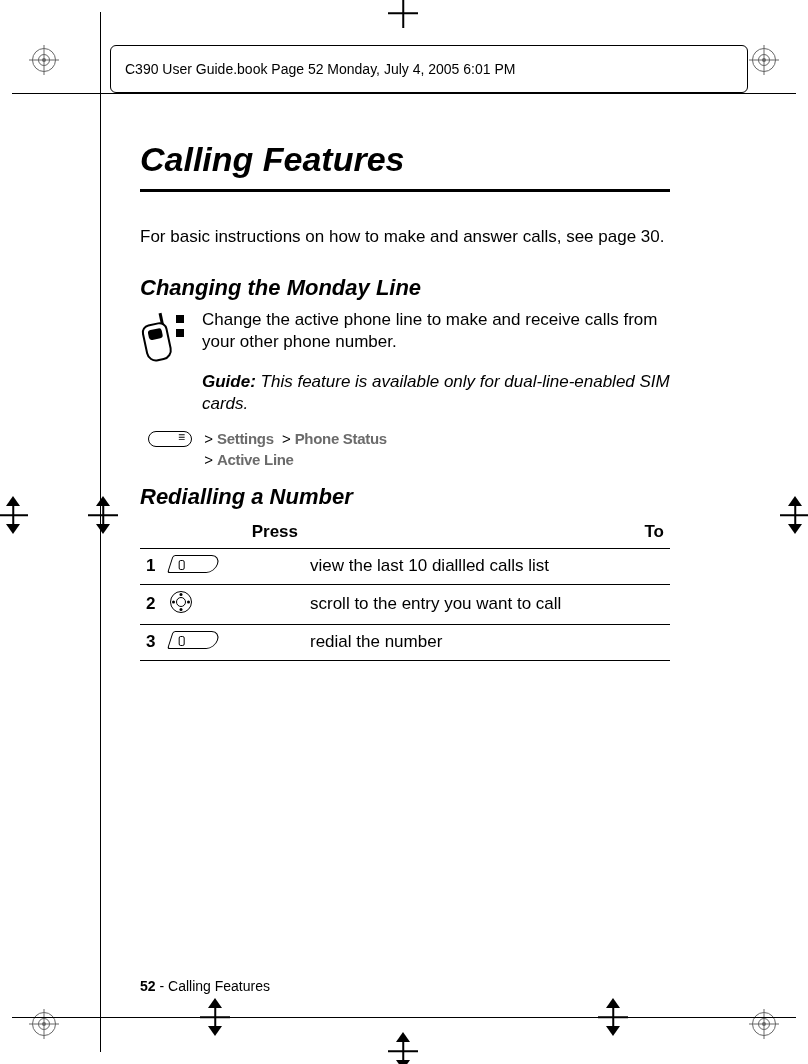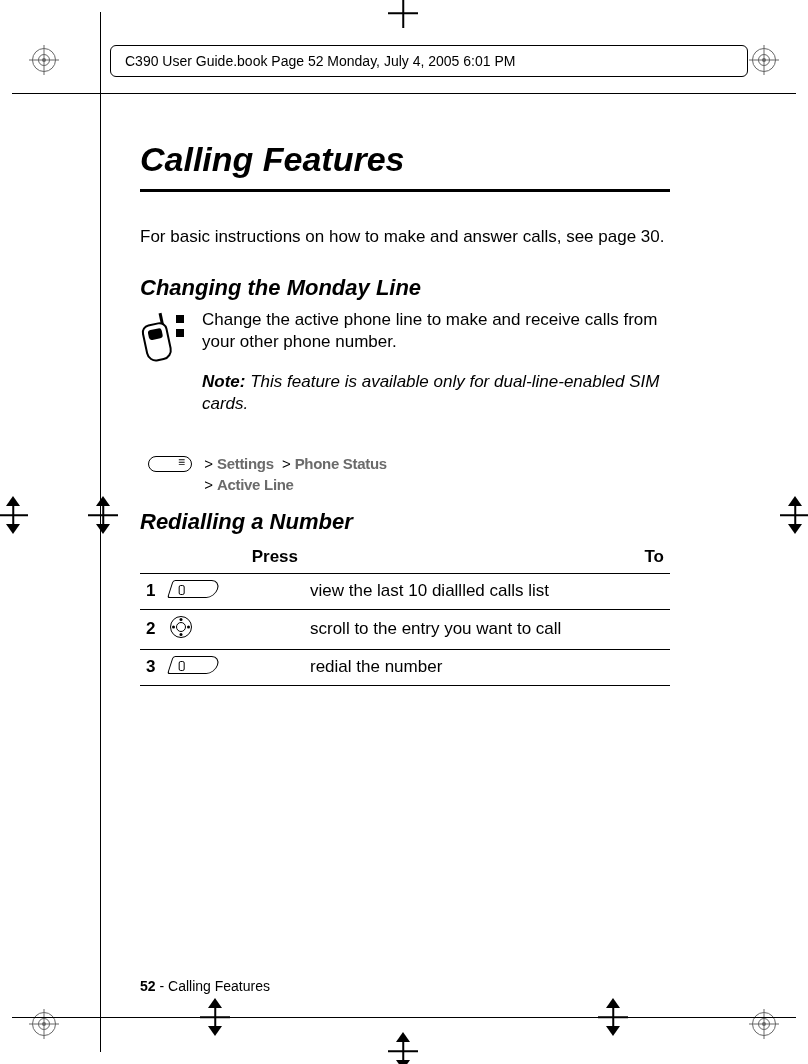--- a/index.html
+++ b/index.html
@@ -43,21 +43,21 @@
   .crop .v { position:absolute; width:1.5px; background:#000; height:100%; left:50%; transform:translateX(-50%); }
   .crop .tri {
     position:absolute; width:0;height:0;
     border-left:7px solid transparent;
     border-right:7px solid transparent;
   }
   
   .header-bar {
     position: absolute;
     left: 110px; right: 60px; top: 45px;
-    height: 32px;
+    height: 48px;
     border: 1px solid #000;
     border-radius: 6px;
     display: flex; align-items: center;
     padding: 0 14px;
     font-size: 14px;
   }
   
   .frame-line-h-top { position:absolute; left:12px; right:12px; top:93px; height:1px; background:#000; }
   .frame-line-h-bot { position:absolute; left:12px; right:12px; bottom:46px; height:1px; background:#000; }
   .frame-line-v { position:absolute; top:12px; bottom:12px; left:100px; width:1px; background:#000; }
@@ -114,21 +114,21 @@
   .sq { position:absolute; width:8px; height:8px; background:#000; }
   .sq1 { right:6px; top:6px; }
   .sq2 { right:6px; top:20px; }
   .icon-text { font-size:17px; line-height:1.25; }
   .note { font-size:17px; line-height:1.25; margin-left:62px; margin-bottom:14px; }
   .note b { font-weight:bold; font-style:italic; }
   .note-body { font-style: italic; }
 
   .find-row { display:flex; margin:10px 0 14px 8px; }
   .find-label { font-weight:bold; font-size:17px; width:200px; }
-  .find-path { font-size:15px; line-height:1.4;margin-top:25px; }
+  .find-path { font-size:15px; line-height:1.4; }
   .menu-key {
     display:inline-block; width:44px; height:16px;
     border:1.5px solid #000; border-radius:10px;
     vertical-align:middle; position:relative; top:-1px;
     margin-right:4px;
   }
   .menu-key::after {
     content:"≡"; position:absolute; right:6px; top:-3px;
     font-size:12px; color:#000;
   }
@@ -260,21 +260,21 @@
       <div class="phone-body">
           <div class="phone-screen"></div>
         </div>
       <div class="sq sq1"></div>
       <div class="sq sq2"></div>
     </div>
     <div class="icon-text">Change the active phone line to make and receive calls from your other phone number.</div>
   </div>
 
   <p class="note">
-    <b>Note:</b>
+    <b>Guide:</b>
     <span class="note-body">This feature is available only for dual-line-enabled SIM cards.</span>
   </p>
 
   <div class="find-row">
     <div class="find-path">
       <span class="menu-key"></span>
       <span class="gt">&gt;</span><span class="nav-bold">Settings</span>
       <span class="gt">&gt;</span><span class="nav-bold">Phone Status</span><br>
       <span style="visibility:hidden;" class="menu-key"></span>
       <span class="gt">&gt;</span><span class="nav-bold">Active Line</span>

